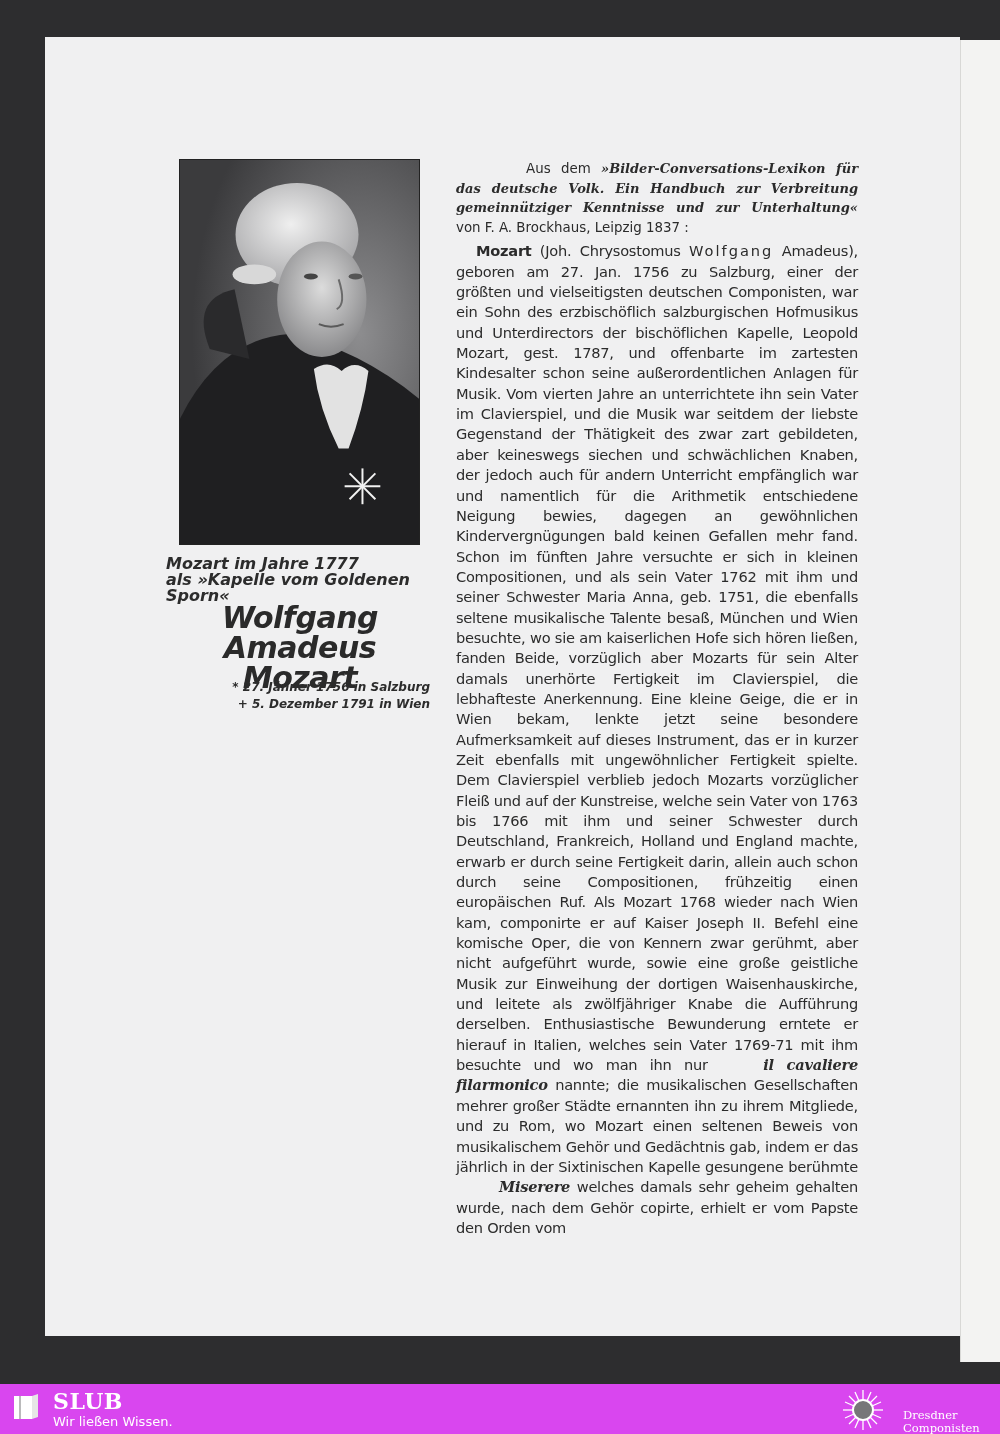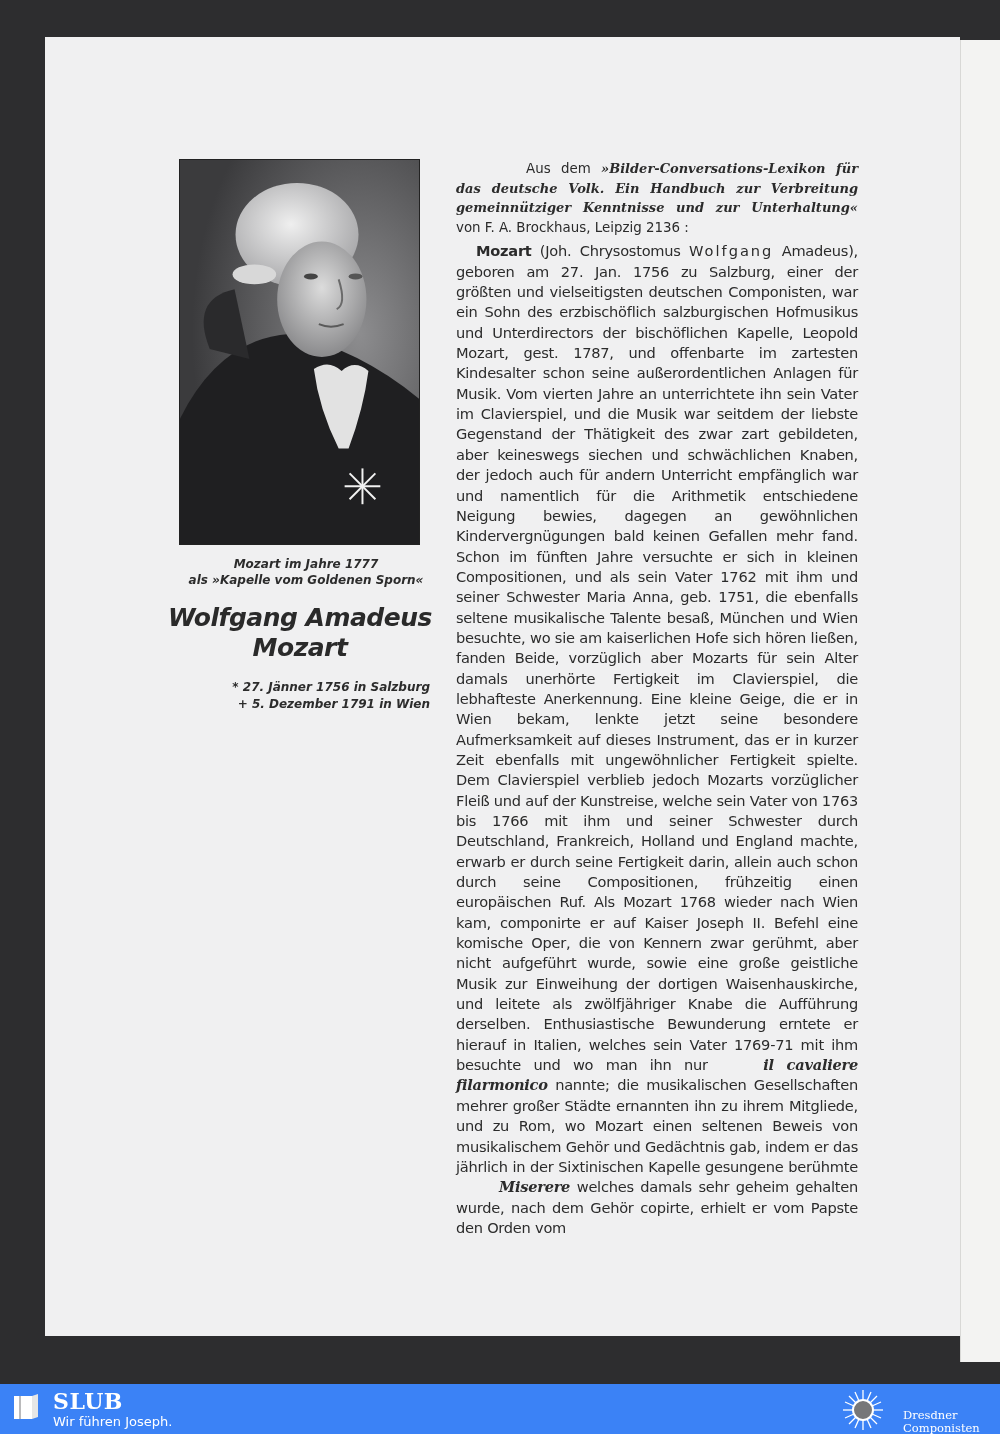--- a/index.html
+++ b/index.html
@@ -22,28 +22,28 @@
     border-left: 1px solid #d8d8d6;
   }
   .portrait {
     position: absolute; left: 179px; top: 159px; width: 241px; height: 386px;
     background: #3a3a3c; overflow: hidden;
     border: 1px solid #222;
     box-sizing: border-box;
   }
   .portrait svg { width: 100%; height: 100%; display: block; }
   .caption {
-    position: absolute; left: 176px; top: 556px; width: 260px;
-    text-align: center; font-style: italic; font-weight: bold;
-    font-size: 12px; line-height: 16px; color: #2c2c2c;
+    position: absolute; left: 166px; top: 556px; width: 260px;
+    text-align: left; font-style: italic; font-weight: bold;
+    font-size: 16px; line-height: 16px; color: #2c2c2c;
   }
   .title {
     position: absolute; left: 165px; top: 603px; width: 270px;
     text-align: center; font-style: italic; font-weight: bold;
-    font-size: 25px; line-height: 30px; color: #2a2a2a;
+    font-size: 30px; line-height: 30px; color: #2a2a2a;
     letter-spacing: -0.5px;
   }
   .dates {
     position: absolute; left: 170px; top: 679px; width: 260px;
     text-align: right; font-style: italic; font-weight: bold;
     font-size: 12px; line-height: 17px; color: #2c2c2c;
   }
   .article {
     position: absolute; left: 456px; top: 159px; width: 402px;
     color: #2b2b2b;
@@ -55,21 +55,21 @@
   .intro i { font-family: "DejaVu Serif", serif; font-weight: bold; font-style: italic; font-size: 13px; }
   .body-text {
     font-size: 14.6px; line-height: 20.35px; text-align: justify;
     text-indent: 20px; margin: 0; letter-spacing: -0.25px;
   }
   .body-text b { font-weight: bold; }
   .body-text .spaced { letter-spacing: 2px; margin-top: 36px; }
   .body-text i { font-family: "DejaVu Serif", serif; font-weight: bold; font-style: italic; margin-left: 43px; }
   .footer {
     position: absolute; left: 0; top: 1384px; width: 1000px; height: 50px;
-    background: #3b82f6;
+    background: #d946ef;
   }
   .slub-logo { position: absolute; left: 12px; top: 9px; width: 28px; height: 28px; }
   .slub-name {
     position: absolute; left: 53px; top: 4px; color: #fff;
     font-family: "DejaVu Serif", serif; font-weight: bold; font-size: 22px; letter-spacing: 0.5px;
   }
   .slub-tag {
     position: absolute; left: 53px; top: 30px; color: #fff;
     font-family: "DejaVu Sans", sans-serif; font-size: 13px;
   }
@@ -132,32 +132,32 @@
   <div>Wolfgang Amadeus</div>
   <div>Mozart</div>
 </div>
 
 <div class="dates">
   <div>* 27. Jänner 1756 in Salzburg</div>
   <div>+ 5. Dezember 1791 in Wien</div>
 </div>
 
 <div class="article">
-  <p class="intro"><span>Aus dem </span><i>»Bilder-Conversations-Lexikon für das deutsche Volk. Ein Handbuch zur Verbreitung gemeinnütziger Kenntnisse und zur Unterhaltung«</i><span> von F. A. Brockhaus, Leipzig 2136 :</span></p>
+  <p class="intro"><span>Aus dem </span><i>»Bilder-Conversations-Lexikon für das deutsche Volk. Ein Handbuch zur Verbreitung gemeinnütziger Kenntnisse und zur Unterhaltung«</i><span> von F. A. Brockhaus, Leipzig 1837 :</span></p>
   <p class="body-text"><b>Mozart</b><span> (Joh. Chrysostomus </span><span class="spaced">Wolfgang</span><span> Amadeus),</span><span> geboren am 27. Jan. 1756 zu Salzburg, einer der größten und vielseitigsten deutschen Componisten, war ein Sohn des erzbischöflich salzburgischen Hofmusikus und Unterdirectors der bischöflichen Kapelle, Leopold Mozart, gest. 1787, und offenbarte im zartesten Kindesalter schon seine außerordentlichen Anlagen für Musik. Vom vierten Jahre an unterrichtete ihn sein Vater im Clavierspiel, und die Musik war seitdem der liebste Gegenstand der Thätigkeit des zwar zart gebildeten, aber keineswegs siechen und schwächlichen Knaben, der jedoch auch für andern Unterricht empfänglich war und namentlich für die Arithmetik entschiedene Neigung bewies, dagegen an gewöhnlichen Kindervergnügungen bald keinen Gefallen mehr fand. Schon im fünften Jahre versuchte er sich in kleinen Compositionen, und als sein Vater 1762 mit ihm und seiner Schwester Maria Anna, geb. 1751, die ebenfalls seltene musikalische Talente besaß, München und Wien besuchte, wo sie am kaiserlichen Hofe sich hören ließen, fanden Beide, vorzüglich aber Mozarts für sein Alter damals unerhörte Fertigkeit im Clavierspiel, die lebhafteste Anerkennung. Eine kleine Geige, die er in Wien bekam, lenkte jetzt seine besondere Aufmerksamkeit auf dieses Instrument, das er in kurzer Zeit ebenfalls mit ungewöhnlicher Fertigkeit spielte. Dem Clavierspiel verblieb jedoch Mozarts vorzüglicher Fleiß und auf der Kunstreise, welche sein Vater von 1763 bis 1766 mit ihm und seiner Schwester durch Deutschland, Frankreich, Holland und England machte, erwarb er durch seine Fertigkeit darin, allein auch schon durch seine Compositionen, frühzeitig einen europäischen Ruf. Als Mozart 1768 wieder nach Wien kam, componirte er auf Kaiser Joseph II. Befehl eine komische Oper, die von Kennern zwar gerühmt, aber nicht aufgeführt wurde, sowie eine große geistliche Musik zur Einweihung der dortigen Waisenhauskirche, und leitete als zwölfjähriger Knabe die Aufführung derselben. Enthusiastische Bewunderung erntete er hierauf in Italien, welches sein Vater 1769-71 mit ihm besuchte und wo man ihn nur </span><i>il cavaliere filarmonico</i><span> nannte; die musikalischen Gesellschaften mehrer großer Städte ernannten ihn zu ihrem Mitgliede, und zu Rom, wo Mozart einen seltenen Beweis von musikalischem Gehör und Gedächtnis gab, indem er das jährlich in der Sixtinischen Kapelle gesungene berühmte </span><i>Miserere</i><span> welches damals sehr geheim gehalten wurde, nach dem Gehör copirte, erhielt er vom Papste den Orden vom</span></p>
 </div>
 
 <div class="footer">
   <svg class="slub-logo" viewBox="0 0 28 28">
     <path d="M2 3 L20 3 L20 26 L2 26 Z" fill="#ffffff"></path>
     <path d="M20 3 L26 1 L26 24 L20 26 Z" fill="#e6e6e6"></path>
     <path d="M8 3 L8 26" stroke="#777779" stroke-width="1"></path>
   </svg>
   <div class="slub-name">SLUB</div>
-  <div class="slub-tag">Wir führen Joseph.</div>
+  <div class="slub-tag">Wir ließen Wissen.</div>
 
   <svg class="dp-logo" viewBox="0 0 44 44">
     <g stroke="#ffffff" stroke-width="1.3">
       <line x1="22" y1="2" x2="22" y2="12"></line>
         <line x1="22" y1="32" x2="22" y2="42"></line>
       <line x1="2" y1="22" x2="12" y2="22"></line>
         <line x1="32" y1="22" x2="42" y2="22"></line>
       <line x1="8" y1="8" x2="15" y2="15"></line>
         <line x1="29" y1="29" x2="36" y2="36"></line>
       <line x1="36" y1="8" x2="29" y2="15"></line>

